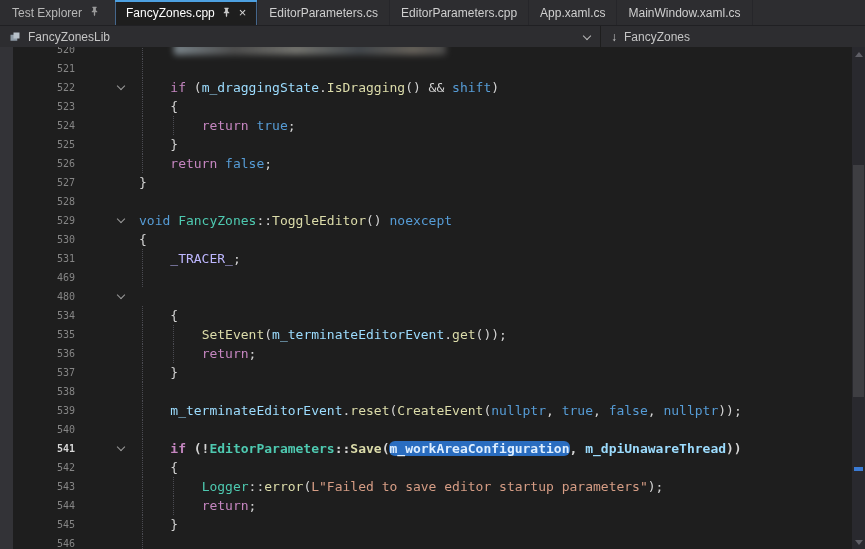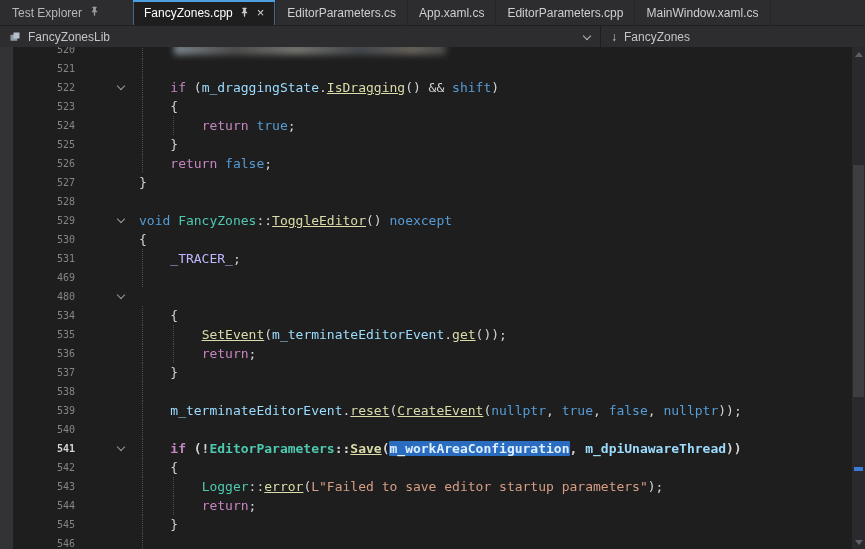--- a/index.html
+++ b/index.html
@@ -7,21 +7,21 @@
   body {
     width: 865px; height: 549px; overflow: hidden;
     background: #1e1e1e;
     font-family: "Liberation Sans", sans-serif;
   }
 
   
   .tabbar { height: 25px; background: #2d2d30; display: flex; align-items: stretch; font-size: 12px; color: #cccccc; }
   .tooltab { display: flex; align-items: center; gap: 7px; padding: 0 12px; color: #b8b8b8; }
   .tooltab svg { color: #9a9a9a; }
-  .doc-tabs { display: flex; align-items: stretch; margin-left: 21px; }
+  .doc-tabs { display: flex; align-items: stretch; margin-left: 3px; }
   .tab { display: flex; align-items: center; gap: 6px; padding: 0 11px; color: #cfcfcf; background: #2d2d30; border-right: 1px solid #26262a; cursor: default; }
   .tab.active { background: #1e1e1e; color: #ffffff;
     box-shadow: inset 0 2px 0 #4da0e0, inset 1px 0 0 #45678c, inset -1px 0 0 #45678c; }
   .tab .close { font-size: 13px; line-height: 1; margin-left: 1px; color: #d8d8d8; }
   .tab svg { color: #c8c8c8; }
 
   
   .navbar { height: 22px; background: #2d2d30; border-top: 1px solid #202023; display: flex; align-items: stretch; font-size: 12px; color: #c5c5c5; }
   .nav-project { flex: 0 0 600px; display: flex; align-items: center; gap: 7px; padding: 0 9px; position: relative; }
   .nav-project .chev-dd { position: absolute; right: 10px; top: 7px; }
@@ -42,24 +42,24 @@
   .chev { position: absolute; right: 7px; top: 5px; width: 6px; height: 6px;
     border-right: 1.4px solid #9a9a9a; border-bottom: 1.4px solid #9a9a9a; transform: rotate(45deg); }
   .code { flex: 1; position: relative; white-space: pre; padding-left: 8px; color: #d4d4d4; }
   .code.emph { font-weight: bold; }
   .guide { position: absolute; top: 0; bottom: 0; width: 0; border-left: 1px dotted #4b4b52; }
   .blur { display: inline-block; width: 272px; height: 12px; margin-left: 4px; border-radius: 2px; vertical-align: -1px;
     background: linear-gradient(90deg,#93a0a8,#5a5a5a 22%,#8a8a84 45%,#4c5258 68%,#79736a 88%,#555);
     filter: blur(3px); opacity: .8; }
 
   .tk-kc { color: #c586c0; }  .tk-kw { color: #569cd6; }
-  .tk-ty { color: #4ec9b0; }  .tk-fn { color: #dcdcaa; text-decoration: underline; }
+  .tk-ty { color: #4ec9b0; }  .tk-fn { color: #dcdcaa; }
   .tk-va { color: #9cdcfe; }  .tk-st { color: #d69d85; }
   .tk-ma { color: #beb7ff; }  .tk-pl { color: #d4d4d4; }
-  .tk-sel { color: #ddeeff; background: var(--sel, #2a6dc0); border-radius: 1px; }
+  .tk-sel { color: #ddeeff; background: var(--sel, #2a6dc0); border-radius: 6px; }
 
   
   .scrollbar { position: absolute; top: 0; right: 0; bottom: 0; width: 14px; background: #29292e; border-left: 1px solid #1e1e1e; }
   .sb-btn { position: absolute; left: 0; right: 0; height: 14px; display: flex; align-items: center; justify-content: center; }
   .sb-up { top: 0; }  .sb-down { bottom: 0; }
   .tri-up { width: 0; height: 0; border-left: 4px solid transparent; border-right: 4px solid transparent; border-bottom: 5px solid #5f5f66; }
   .tri-down { width: 0; height: 0; border-left: 4px solid transparent; border-right: 4px solid transparent; border-top: 5px solid #5f5f66; }
   .sb-thumb { position: absolute; left: 1px; right: 1px; top: 118px; height: 232px; background: #3e3e42; }
   .sb-mark { position: absolute; left: 2px; right: 2px; height: 4px; background: #3a7bd5; top: 420px; }
 </style>
@@ -78,24 +78,24 @@
         <span>FancyZones.cpp</span>
         <svg viewBox="0 0 16 16" width="11" height="11">
           <path fill="currentColor" d="M5 1 L11 1 L11 3 L10 3 L10 6 L12 8 L12 9 L9 9 L9 13 L8 15 L7 13 L7 9 L4 9 L4 8 L6 6 L6 3 L5 3 Z"></path>
         </svg>
         <span class="close">×</span>
       </div>
       <div class="tab">
         <span>EditorParameters.cs</span>
       </div>
       <div class="tab">
+        <span>EditorParameters.cpp</span>
+      </div>
+      <div class="tab">
         <span>App.xaml.cs</span>
-      </div>
-      <div class="tab">
-        <span>EditorParameters.cpp</span>
       </div>
       <div class="tab">
         <span>MainWindow.xaml.cs</span>
       </div>
     </div>
 </div>
 
 <div class="navbar">
   <div class="nav-project">
     <span style="display:inline-flex">

